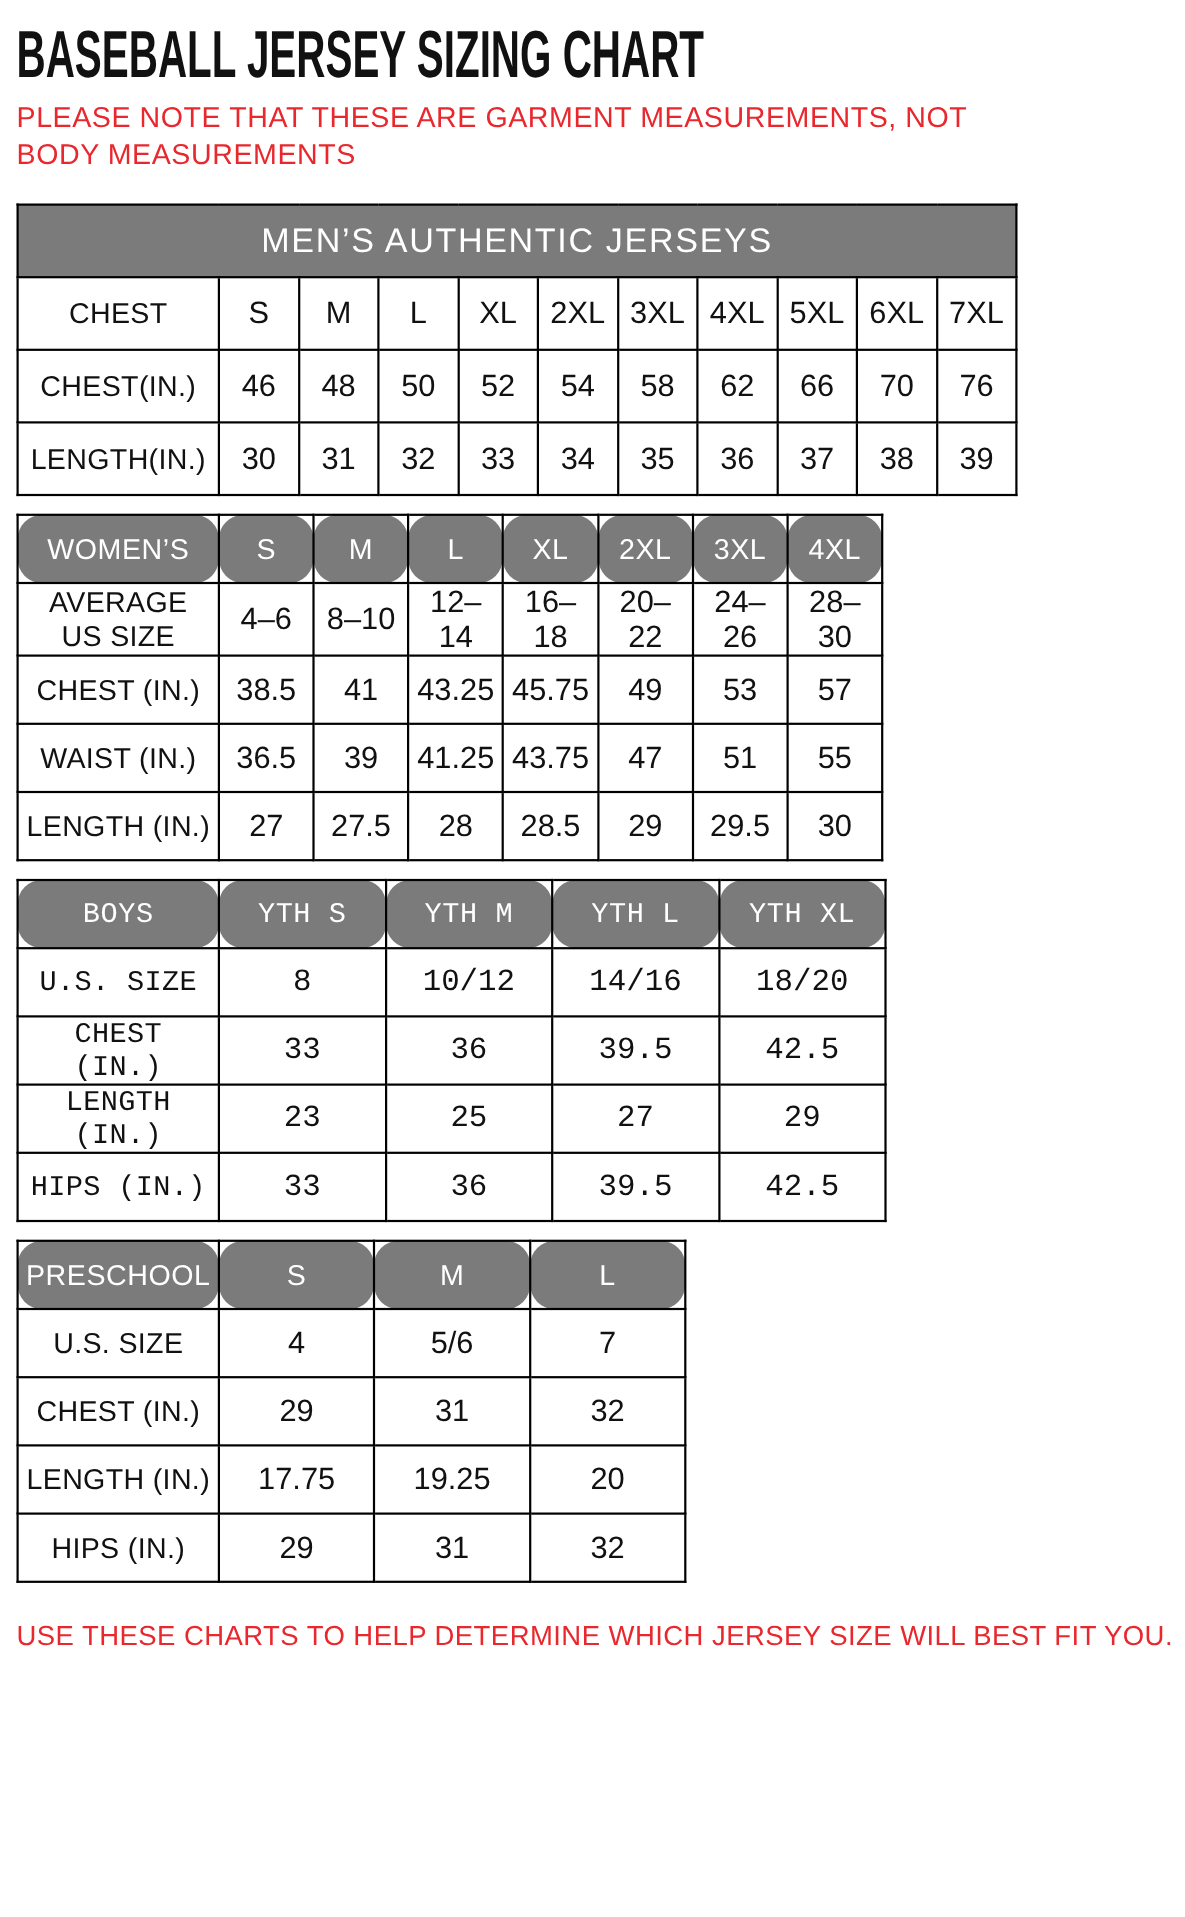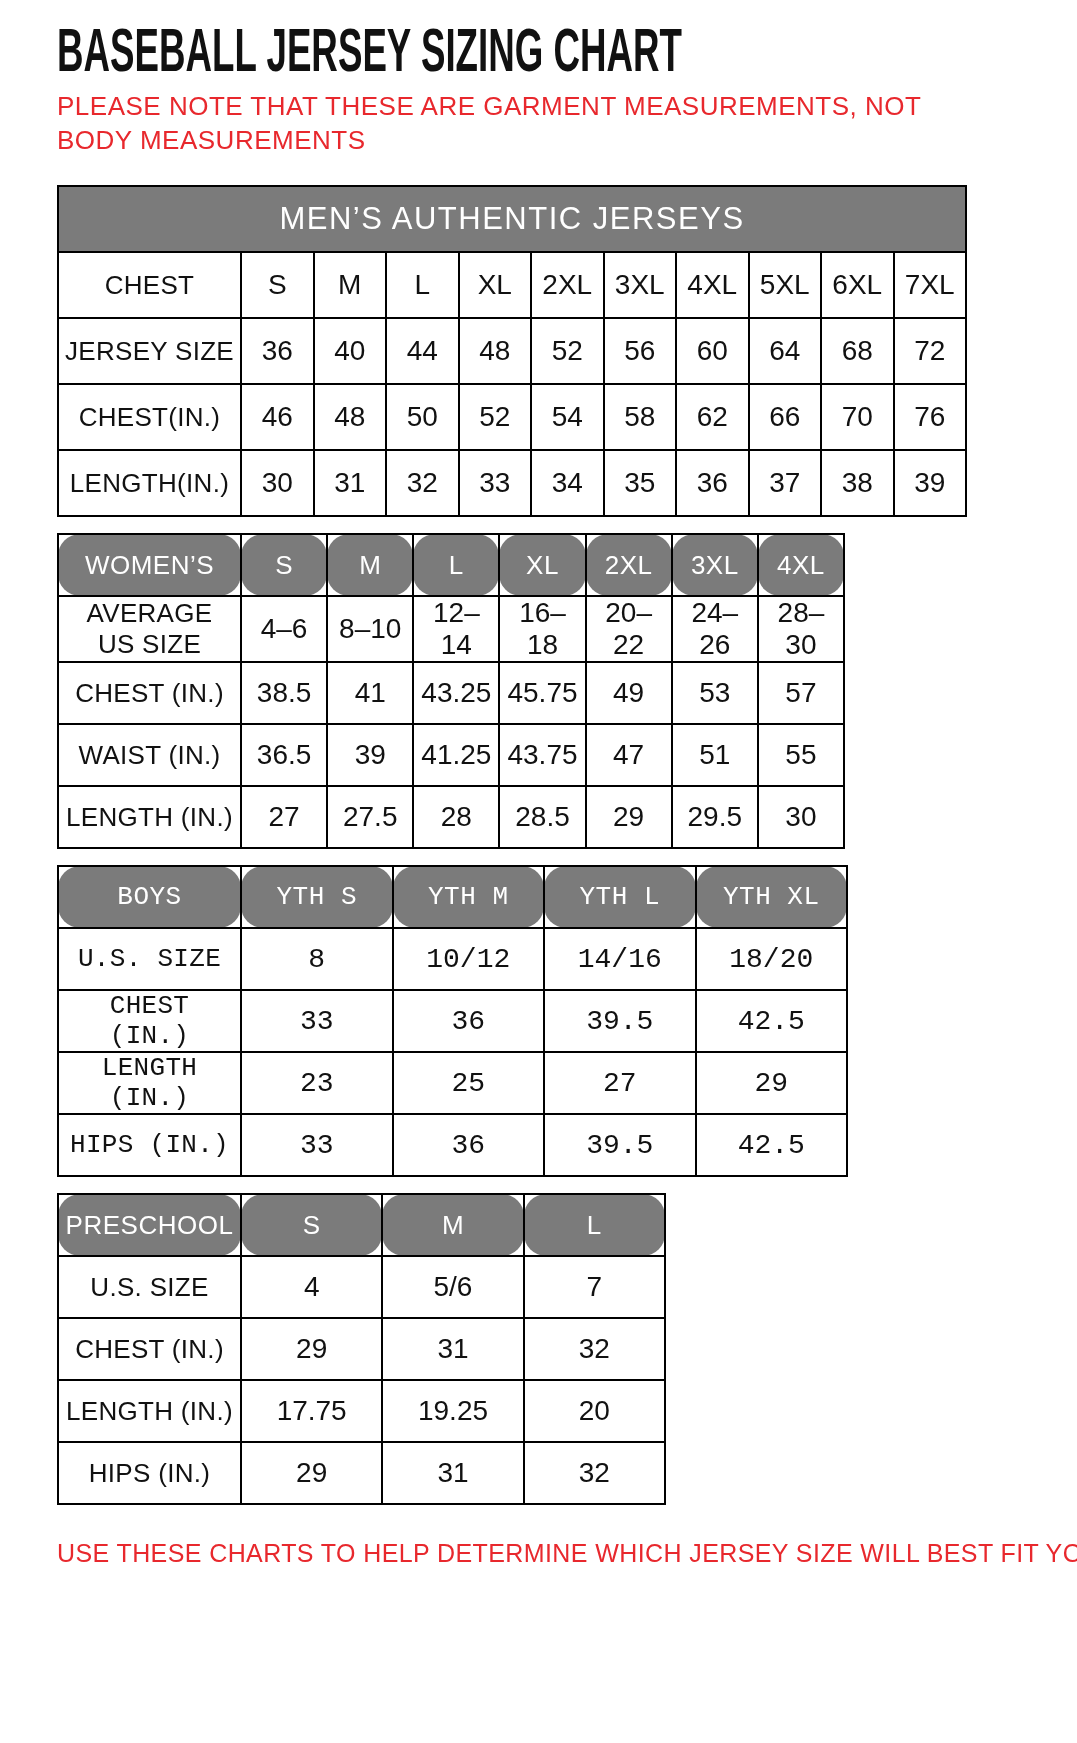--- a/index.html
+++ b/index.html
@@ -10,21 +10,21 @@
     --text:#111111;
   }
   *{box-sizing:border-box;}
   html,body{margin:0;padding:0;background:#ffffff;}
   body{
     width:1077px;
     min-height:1743px;
     font-family:"Liberation Sans", sans-serif;
     color:var(--text);
   }
-  .page{padding:22px 0 40px 57px;}
+  .page{padding:22px 0 40px 15px;}
 
   h1.title{
     margin:0 0 10px 0;
     font-size:54px;
     line-height:1.05;
     font-weight:700;
     white-space:nowrap;
   }
   .title-inner{
     display:inline-block;
@@ -129,33 +129,20 @@
           <td>L</td>
           <td>XL</td>
           <td>2XL</td>
           <td>3XL</td>
           <td>4XL</td>
           <td>5XL</td>
           <td>6XL</td>
           <td>7XL</td>
         </tr>
         <tr>
-          <th class="rowlabel">JERSEY SIZE</th>
-          <td>36</td>
-          <td>40</td>
-          <td>44</td>
-          <td>48</td>
-          <td>52</td>
-          <td>56</td>
-          <td>60</td>
-          <td>64</td>
-          <td>68</td>
-          <td>72</td>
-        </tr>
-        <tr>
           <th class="rowlabel">CHEST(IN.)</th>
           <td>46</td>
           <td>48</td>
           <td>50</td>
           <td>52</td>
           <td>54</td>
           <td>58</td>
           <td>62</td>
           <td>66</td>
           <td>70</td>

